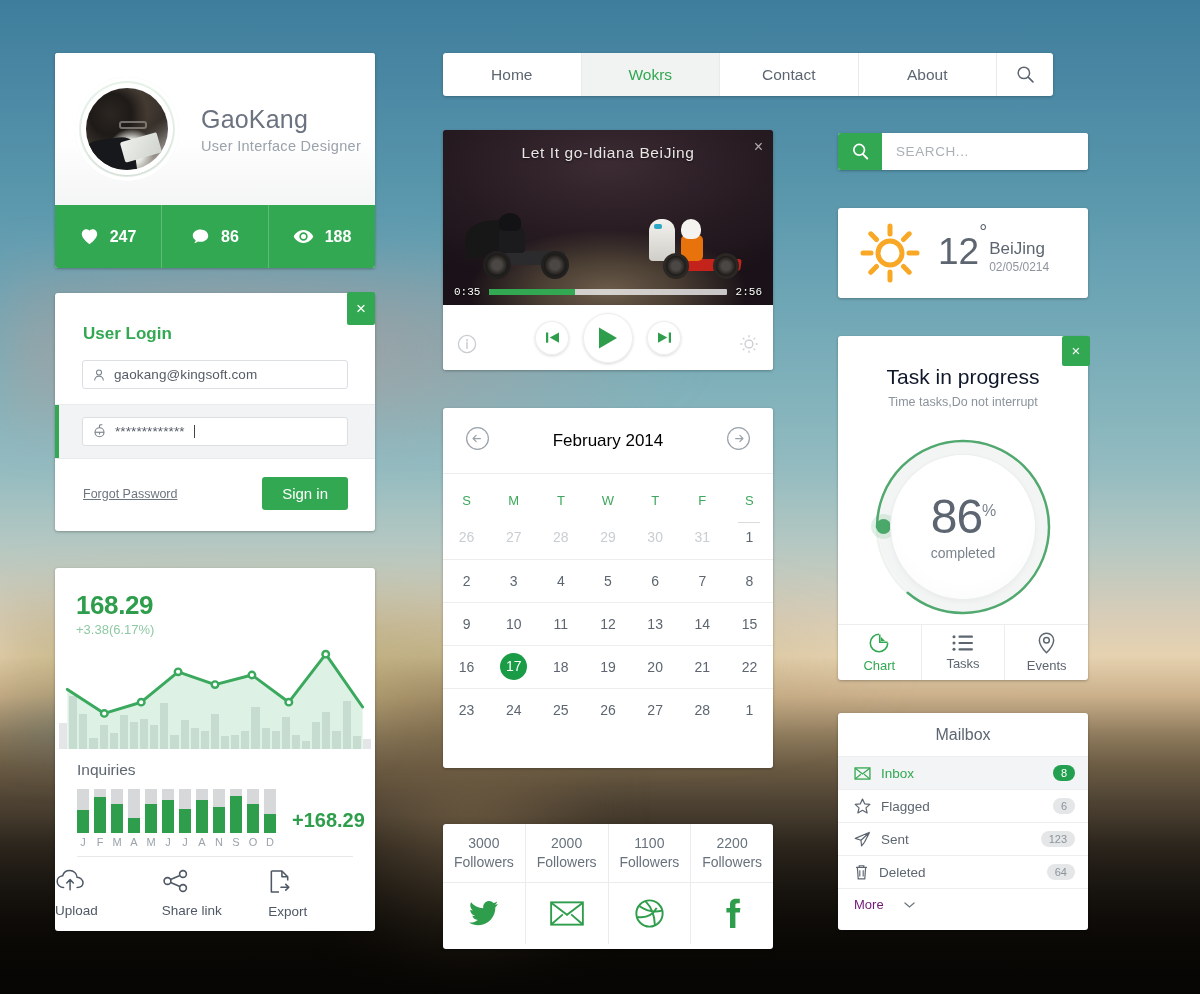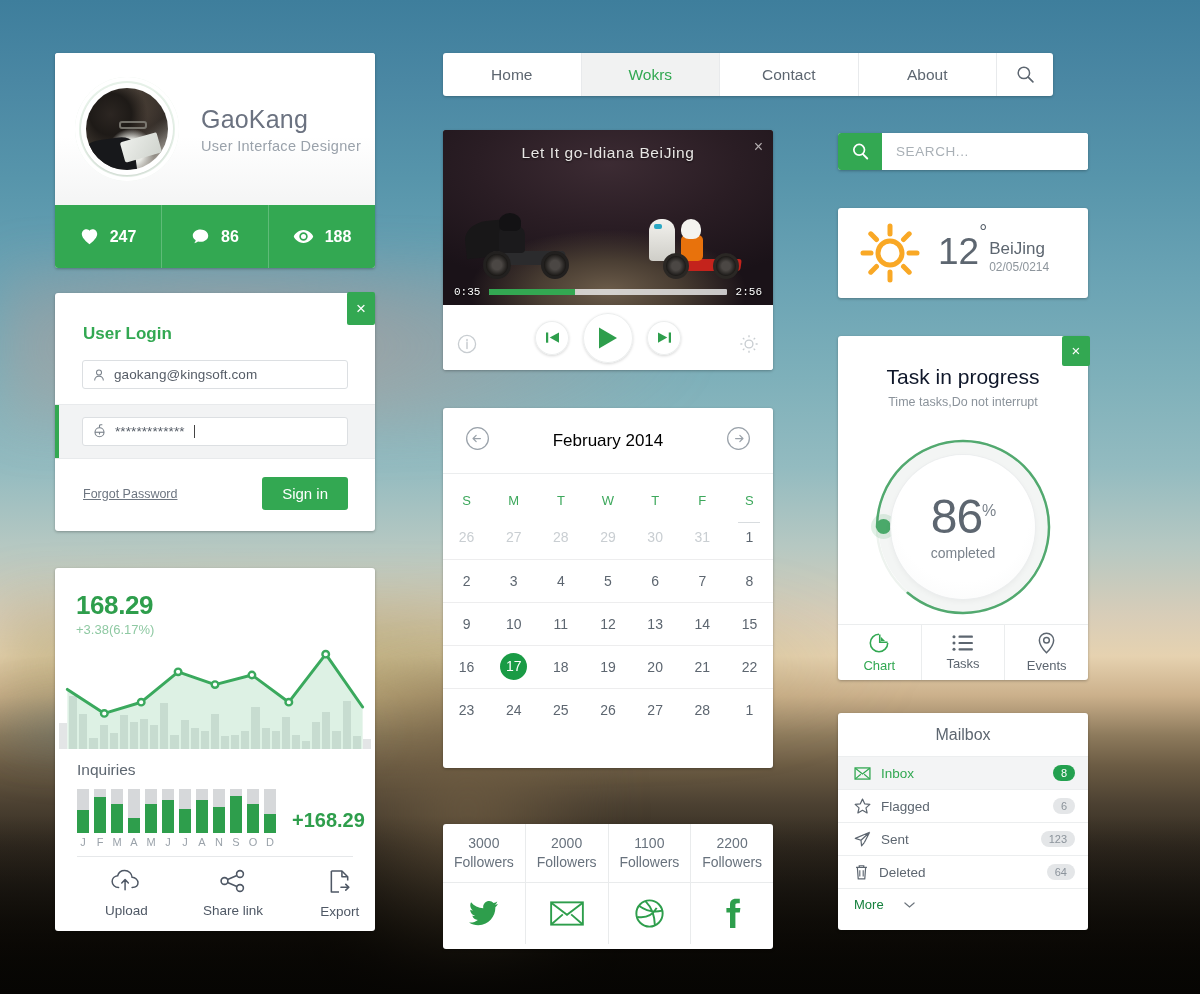--- a/index.html
+++ b/index.html
@@ -155,21 +155,21 @@
   #statscard .inq { font-size:15.5px; color:#5d6670; margin:12px 0 0 22px; }
   #statscard .inqrow { display:flex; align-items:flex-end; margin:10px 0 0 22px; }
   #statscard .minibars { display:flex; gap:5px; }
   #statscard .mb { width:12px; }
   #statscard .mb .stack { height:44px; background:#d6d8da; display:flex; flex-direction:column; justify-content:flex-end; }
   #statscard .mb .stack i { display:block; background:#2e9e4c; width:100%; }
   #statscard .mb .lbl { font-size:11px; color:#9aa2aa; text-align:center; margin-top:3px; }
   #statscard .delta { font-size:20px; font-weight:bold; color:#2e9e4c; margin-left:16px; margin-bottom:16px; }
   #statscard hr { border:none; border-top:1px solid #e6e8ea; margin:8px 22px 0 22px; }
   #statscard .acts { display:flex; margin-top:12px; }
-  #statscard .act { flex:1; text-align:center; cursor:pointer;padding-left:36px; }
+  #statscard .act { flex:1; text-align:left; cursor:pointer; }
   #statscard .act .label { font-size:13.5px; color:#4f5865; margin-top:6px; }
 
   
   #nav { position:absolute; left:443px; top:53px; width:610px; height:43px;
          background:#fff; border-radius:3px; box-shadow:0 1px 3px rgba(0,0,0,.25); display:flex; overflow:hidden; }
   #nav .tab {
     flex:1; display:flex; align-items:center; justify-content:center;
     font-size:15.5px; color:#5d6670; border-right:1px solid #e8eaec; cursor:pointer;
   }
   #nav .tab.active { background:#f1f2f2; color:#32a852; }
@@ -289,21 +289,21 @@
   #mail .mhead { height:43px; display:flex; align-items:center; justify-content:center; font-size:16px; color:#5d6670; }
   #mail .mrow {
     height:33px; display:flex; align-items:center; padding:0 13px 0 16px; gap:10px;
     border-top:1px solid #eceeef; font-size:13.5px; color:#5d6670; cursor:pointer;
   }
   #mail .mrow.sel { background:#f3f4f5; color:#32a852; }
   #mail .mrow .mname { flex:1; }
   #mail .badge { font-size:11px; color:#8b939b; background:#e4e6e8; border-radius:9px; padding:2px 8px; min-width:22px; text-align:center; }
   #mail .badge.g { background:#23a04f; color:#fff; }
   #mail .more { height:32px; display:flex; align-items:center; padding-left:16px; gap:20px;
-                border-top:1px solid #eceeef; font-size:13px; color:#15803d; cursor:pointer; }
+                border-top:1px solid #eceeef; font-size:13px; color:#701a75; cursor:pointer; }
 </style>
 </head>
 <body>
 
 <div id="bg">
   <div class="sky"></div>
   <div class="pinkband"></div>
   <div class="warmband"></div>
   <div class="bluestreak"></div>
   <div class="road"></div>

